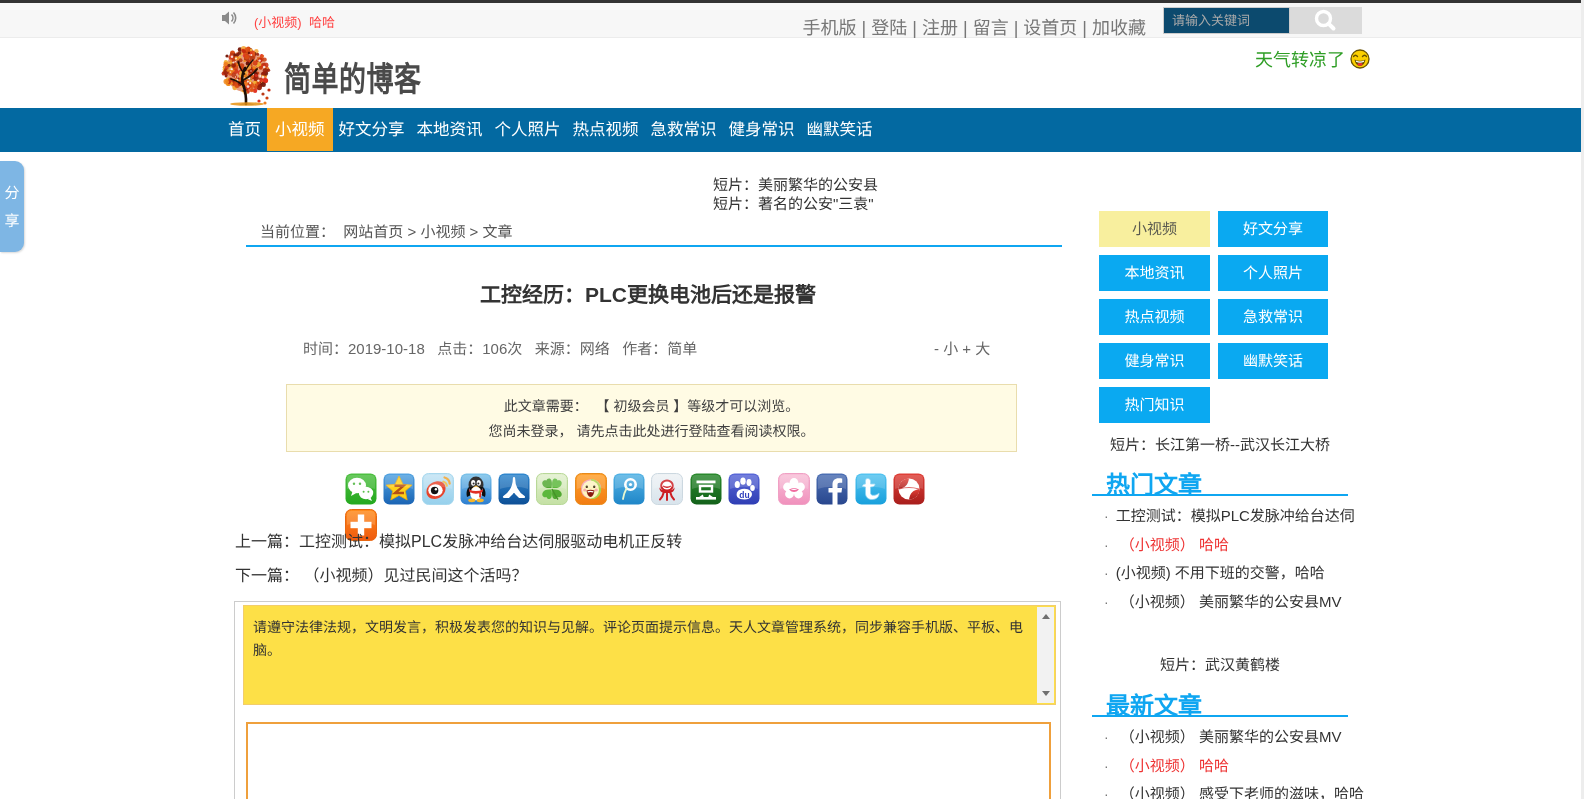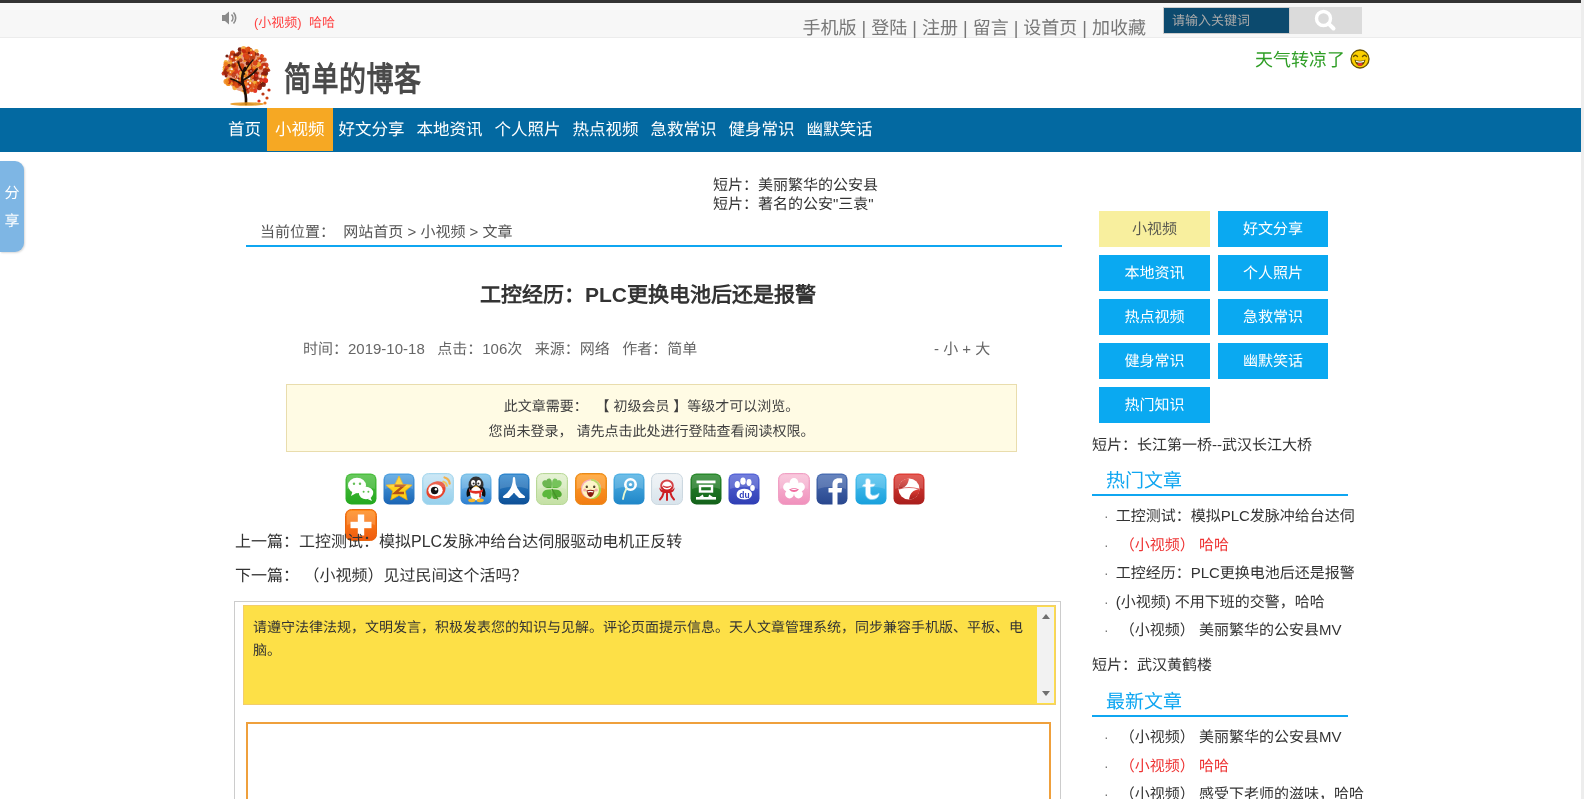--- a/index.html
+++ b/index.html
@@ -35,22 +35,22 @@
 .ta1{left:243px;top:605px;width:813px;height:100px;background:#fde047;border:1px solid #f2cd6b}
 .ta1 .txt{position:absolute;left:9px;top:10px;width:778px;font-size:14px;color:#333;line-height:23px}
 .sbar{position:absolute;right:1px;top:1px;width:17px;height:96px;background:#f2f2f2}
 .arr{position:absolute;left:4.5px;width:0;height:0;border-left:4px solid transparent;border-right:4px solid transparent}
 .arr.up{top:7px;border-bottom:5.5px solid #707070}
 .arr.dn{bottom:7px;border-top:5.5px solid #707070}
 .ta2{left:246px;top:722px;width:805px;height:77px;background:#fff;border:2px solid #efa03c;border-bottom:none}
 .side-btns{left:1091px;top:211px;width:260px}
 .sbtn2{position:absolute;width:111px;height:36px;background:#0aa9f1;color:#fff;font-size:15px;text-align:center;line-height:36px}
 .sbtn2.y{background:#f8ef9e;color:#5a5a50}
-.smq{left:1092px;top:433px;width:256px;text-align:left;font-size:15px;color:#333}
-.shead{font-size:19px;font-weight:normal;color:#0fa6f1}
+.smq{left:1092px;top:433px;width:256px;text-align:center;font-size:15px;color:#333}
+.shead{font-size:24px;font-weight:bold;color:#0fa6f1}
 .sline{width:256px;height:2px;background:#0fa6f1}
 .slist{font-size:15px;color:#333;line-height:27.6px;list-style:none}
 .slist li{white-space:nowrap;overflow:hidden}
 .slist .b{color:#777;font-size:14px;margin-right:7px}
 .red{color:#e33}
 .rightstrip{right:0;top:0;width:3px;height:799px;background:#ededed}
 </style></head>
 <body>
 <div class="abs darkbar"></div>
 <div class="abs topbar"></div>
@@ -616,21 +616,20 @@
 <div class="sbtn2" style="left:8px;top:132px">健身常识</div>
 <div class="sbtn2" style="left:127px;top:132px;width:110px">幽默笑话</div>
 <div class="sbtn2" style="left:8px;top:176px">热门知识</div>
 </div>
 <div class="abs smq">短片：长江第一桥--武汉长江大桥</div>
 <div class="abs shead" style="left:1106px;top:465px">热门文章</div>
 <div class="abs sline" style="left:1092px;top:494px"></div>
 <ul class="abs slist" style="left:1104px;top:502px">
 <li><span class="b">·</span>工控测试：模拟PLC发脉冲给台达伺</li>
 <li><span class="b">·</span><span class="red">&nbsp;（小视频） 哈哈</span></li>
-<li><span class="b">·</span>工控经历：PLC更换电池后还是报警</li>
 <li><span class="b">·</span>(小视频) 不用下班的交警，哈哈</li>
 <li><span class="b">·</span>&nbsp;（小视频） 美丽繁华的公安县MV</li>
 </ul>
 <div class="abs smq" style="top:653px">短片：武汉黄鹤楼</div>
 <div class="abs shead" style="left:1106px;top:686px">最新文章</div>
 <div class="abs sline" style="left:1092px;top:715px"></div>
 <ul class="abs slist" style="left:1104px;top:723px">
 <li><span class="b">·</span>&nbsp;（小视频） 美丽繁华的公安县MV</li>
 <li><span class="b">·</span><span class="red">&nbsp;（小视频） 哈哈</span></li>
 <li><span class="b">·</span>&nbsp;（小视频） 感受下老师的滋味，哈哈</li>

